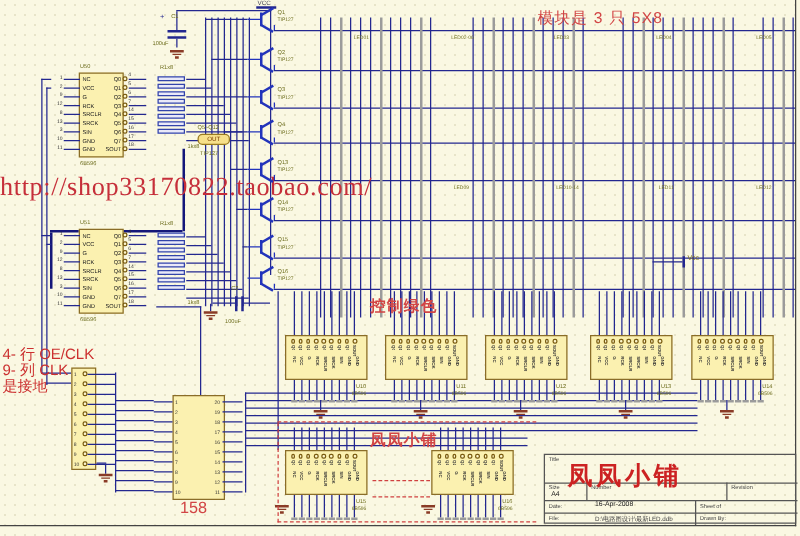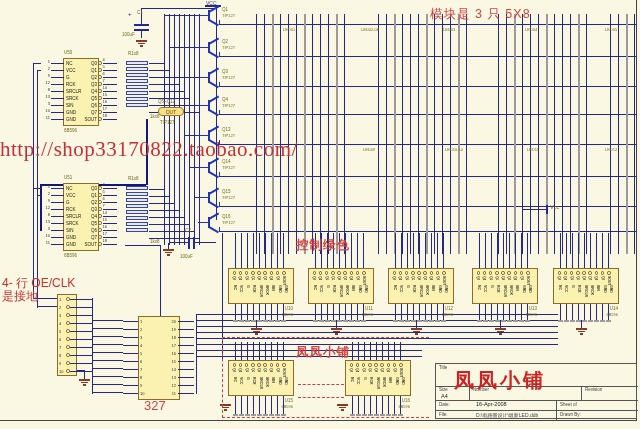--- a/index.html
+++ b/index.html
@@ -442,24 +442,25 @@
       <div class="w dh" style="left: 298px; top: 384px; width: 46px; height: 0px;"></div>
       <div class="w dh" style="left: 298px; top: 397px; width: 46px; height: 0px;"></div>
       <div class="w k" style="left: 636px; top: 0px; width: 1px; height: 421px;"></div>
       <div class="w k" style="left: 0px; top: 420px; width: 637px; height: 1px;"></div>
     </div>
 
   <div class="redtxt h1" style="left:430px;top:6px;">模块是 3 只 5X8</div>
   <div class="redtxt wm" style="left:0px;top:137px;">http://shop33170822.taobao.com/</div>
   <div class="redtxt h1" style="left:296px;top:237px;font-weight:bold;">控制绿色</div>
   <div class="redtxt h1" style="left:296px;top:344px;font-weight:bold;">凤凤小铺</div>
-  <div class="redtxt" style="left:144px;top:398px;font-size:13px;">327</div>
+  <div class="redtxt" style="left:144px;top:398px;font-size:13px;">158</div>
 
   <div class="notes">
       <div>4- 行 OE/CLK</div>
+      <div>9- 列 CLK</div>
       <div>是接地</div>
     </div>
 
   <div class="olive" style="left:206px;top:0px;font-size:5px;color:#445;">VCC</div>
   <div class="olive" style="left:550px;top:204px;font-size:5.5px;color:#7a6a10;">Vcc</div>
 
   <div class="olive" style="left:128px;top:11px;font-size:6px;color:#23278f;">+</div>
   <div class="olive" style="left:137px;top:10px;font-size:4.5px;">C1</div>
   <div class="olive" style="left:122px;top:32px;font-size:4.5px;">100uF</div>
 

